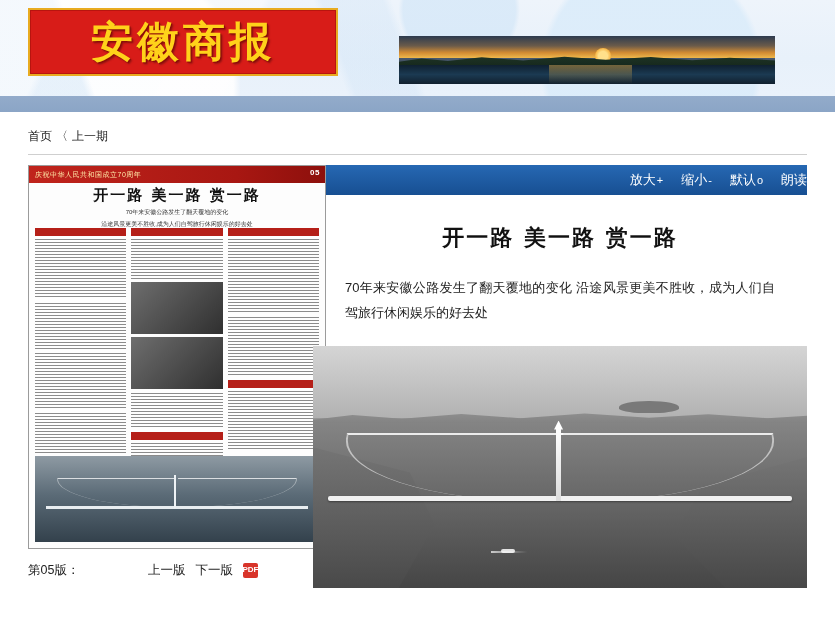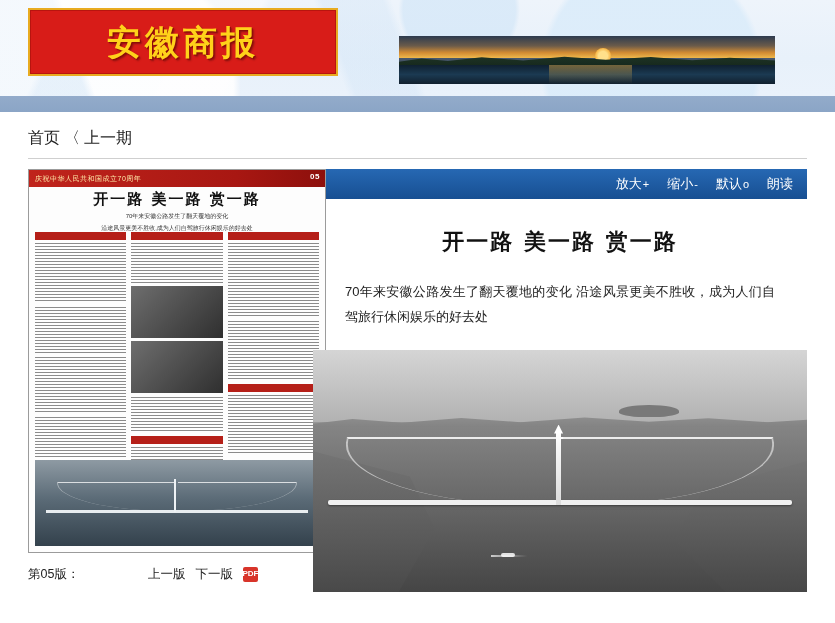--- a/index.html
+++ b/index.html
@@ -37,21 +37,21 @@
     position: absolute; left: 28px; top: 8px;
     width: 310px; height: 68px;
     background: #d81c18;
     border: 2px solid #e8ab20;
     box-shadow: 0 0 0 1px #b8140f inset;
     display: flex; align-items: center; justify-content: center;
   }
   .masthead-text {
     font-family: "DejaVu Serif", serif;
     font-weight: bold;
-    font-size: 34px;
+    font-size: 42px;
     letter-spacing: 4px;
     color: #ffd21a;
     text-shadow: 1px 1px 0 #8c0b08, 2px 2px 2px rgba(0,0,0,0.35);
     line-height: 1;
   }
   .header-date {
     position: absolute; right: 40px; top: 8px;
     font-size: 12px; color: #333;
   }
   .header-photo {
@@ -90,21 +90,21 @@
     background: #8fa8c8;
     background: linear-gradient(180deg,#93abca 0%, #8ba5c6 100%);
   }
 
   
   .breadcrumb {
     margin: 16px 28px 0 28px;
     width: 779px;
     padding-bottom: 9px;
     border-bottom: 1px solid #cfcfcf;
-    font-size: 16px;
+    font-size: 12px;
     color: #222;
     display: flex; align-items: center; gap: 4px; text-align: center;
   }
   .breadcrumb a { color: #222; text-decoration: none; }
   .crumb-sep { color: #222; }
 
   
   .body-wrap {
     position: relative;
     margin: 10px 28px 0 28px;
@@ -207,21 +207,20 @@
   }
 
   
   .right-col { width: 494px; }
   .toolbar {
     width: 494px; height: 30px;
     background: #1d5fa8;
     background: linear-gradient(180deg,#2668b3 0%, #174f92 100%);
     display: flex; align-items: center; justify-content: flex-end;
     gap: 18px;
-    padding-right: 14px;
   }
   .toolbar a {
     color: #fff; font-size: 13px; text-decoration: none;
     display: inline-flex; align-items: baseline; gap: 1px;
   }
   .toolbar .sign { font-size: 11px; }
 
   .article-title {
     text-align: center;
     font-family: "DejaVu Serif", serif;

